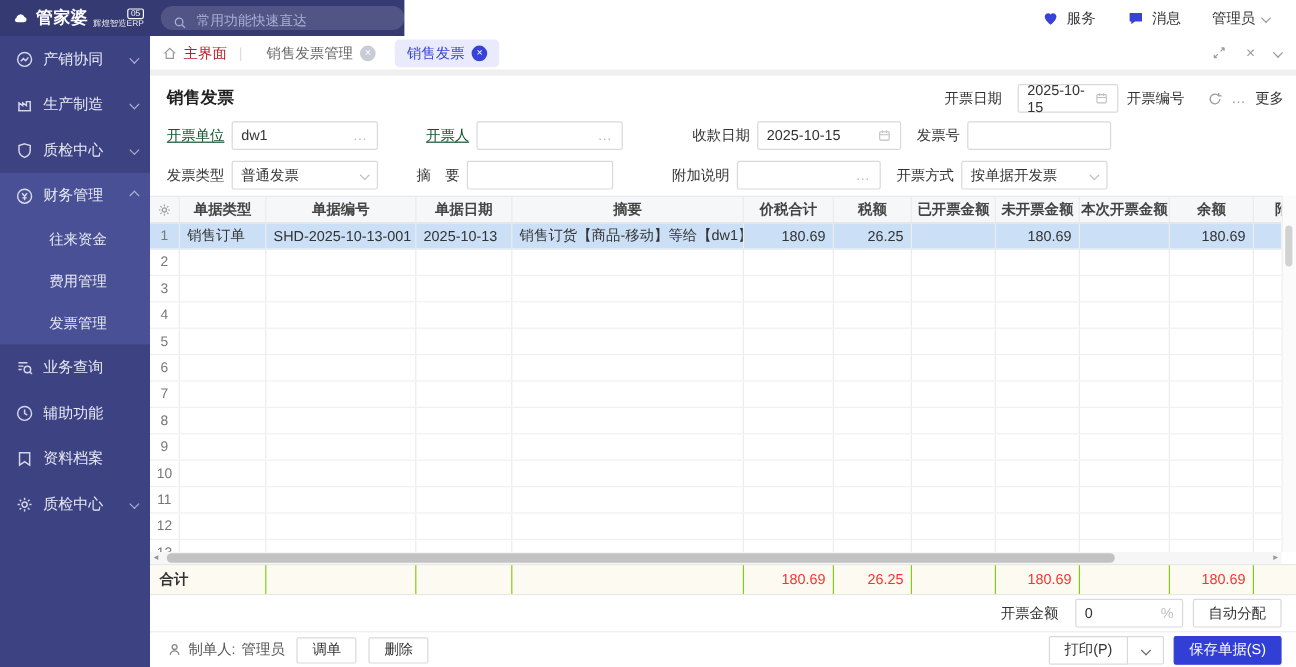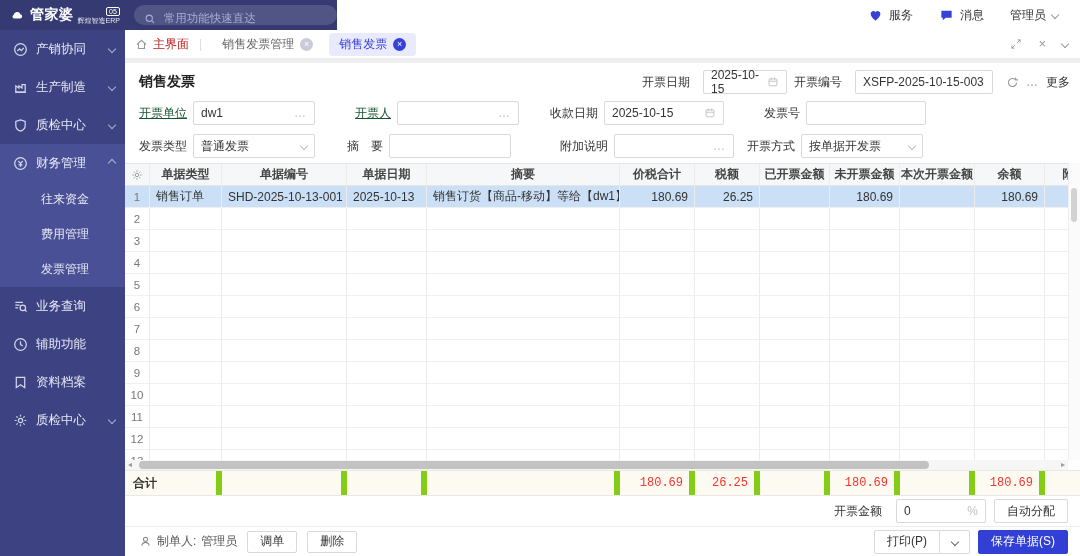--- a/index.html
+++ b/index.html
@@ -69,21 +69,21 @@
   .gnum{color:#777;font-size:11.5px;justify-content:center;}
   .al{padding-left:6px;}
   .ar{justify-content:flex-end;padding-right:6px;}
   .vscroll{position:absolute;right:0;top:0;width:11px;height:297px;background:#fbfbfb;border-left:1px solid #eee;cursor:pointer;}
   .vthumb{position:absolute;left:2px;top:25px;width:6px;height:34px;border-radius:3px;background:#d2d2d2;cursor:grab;}
   .hscroll{position:relative;width:943px;height:10px;background:#f6f6f6;cursor:pointer;}
   .hthumb{position:absolute;left:14px;top:1px;width:790px;height:8px;border-radius:4px;background:#c2c2c2;cursor:grab;}
   .harrow{position:absolute;top:0;width:10px;height:10px;color:#999;font-size:8px;line-height:10px;text-align:center;}
   .harrow.l{left:0;} .harrow.r{right:0;}
   .gtotal{display:flex;height:26px;background:#fdfbf1;border-top:1px solid #e8e8e8;border-bottom:1px solid #e8e8e8;box-sizing:border-box;}
-  .gtotal .gcell{border-right:6px solid #84cc16;font-family:Liberation Mono, monospace;}
+  .gtotal .gcell{border-right:1px solid #84cc16;}
   .tlabel{font-weight:bold;color:#333;padding-left:8px;}
   .tred{color:#f5332d;}
   
   .alloc{height:30px;display:flex;align-items:center;justify-content:flex-end;gap:8px;padding-right:12px;flex-shrink:0;}
   .btn{height:24px;padding:0 12px;background:#fff;border:1px solid #d9d9d9;border-radius:2px;font-size:12px;color:#333;
        display:inline-flex;align-items:center;justify-content:center;cursor:pointer;font-family:inherit;gap:4px;}
   .btn.primary{background:#323fd4;border-color:#323fd4;color:#fff;}
   .pfooter{flex:1;display:flex;align-items:center;padding:0 12px 0 14px;border-top:1px solid #ededed;gap:10px;}
   .creator{display:flex;align-items:center;gap:5px;color:#555;}
   .pf-right{margin-left:auto;display:flex;align-items:center;}
@@ -328,21 +328,20 @@
           <span class="flabel">开票日期</span>
           <span class="inp" style="width:84px">
             <span>2025-10-15</span>
             <span class="suffix">
                 <svg width="12" height="12">
                   <use href="#i-cal"></use>
                 </svg>
               </span>
           </span>
           <span class="flabel">开票编号</span>
-          <input class="inp" style="width: 138px;" value="XSFP-2025-10-15-003">
           <span style="color:#999;margin-left:6px">
               <svg width="13" height="13">
                 <use href="#i-refresh"></use>
               </svg>
             </span>
           <span style="color:#999;letter-spacing:1px">…</span>
           <span style="cursor:pointer">更多</span>
         </span>
       </div>
 
@@ -355,21 +354,21 @@
               <span class="dots">…</span>
             </span>
           </span>
           <span class="fg" style="left:230px">
             <span class="flabel link">开票人</span>
             <span class="inp" style="width:122px">
               <span></span>
               <span class="dots">…</span>
             </span>
           </span>
-          <span class="fg" style="left:425px">
+          <span class="fg" style="left:452px">
             <span class="flabel">收款日期</span>
             <span class="inp" style="width:120px">
               <span>2025-10-15</span>
               <span class="suffix">
                   <svg width="12" height="12">
                     <use href="#i-cal"></use>
                   </svg>
                 </span>
             </span>
           </span>

